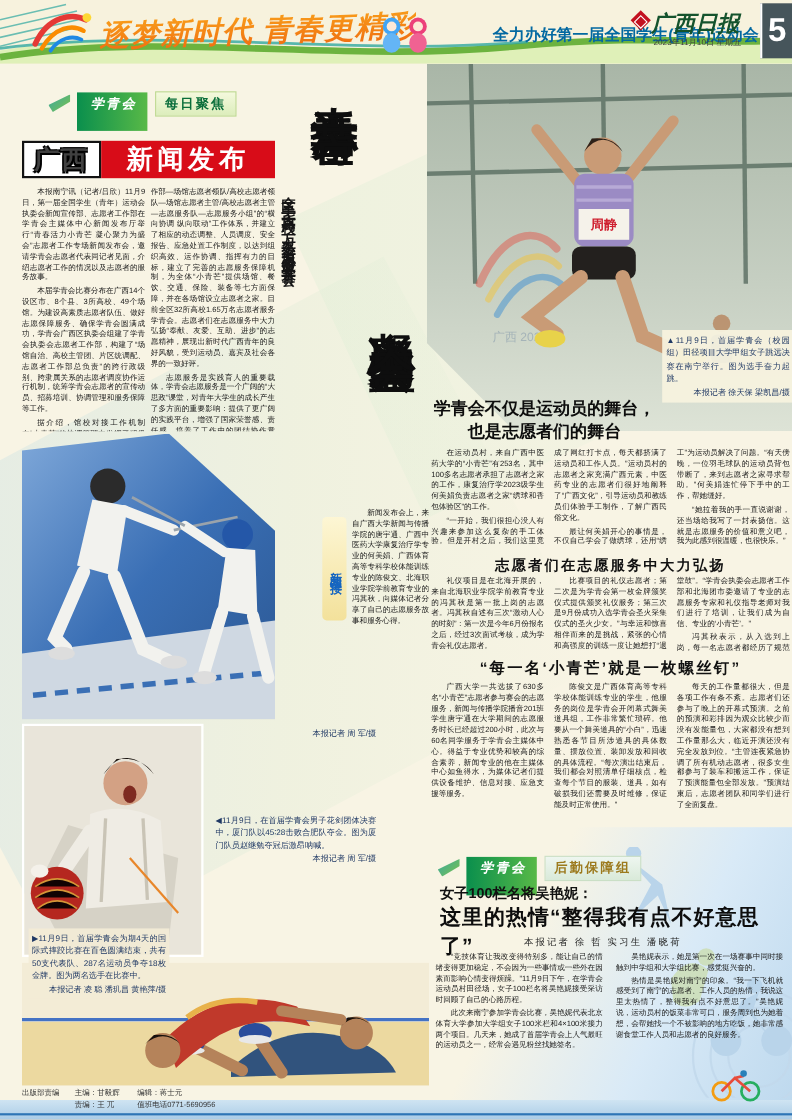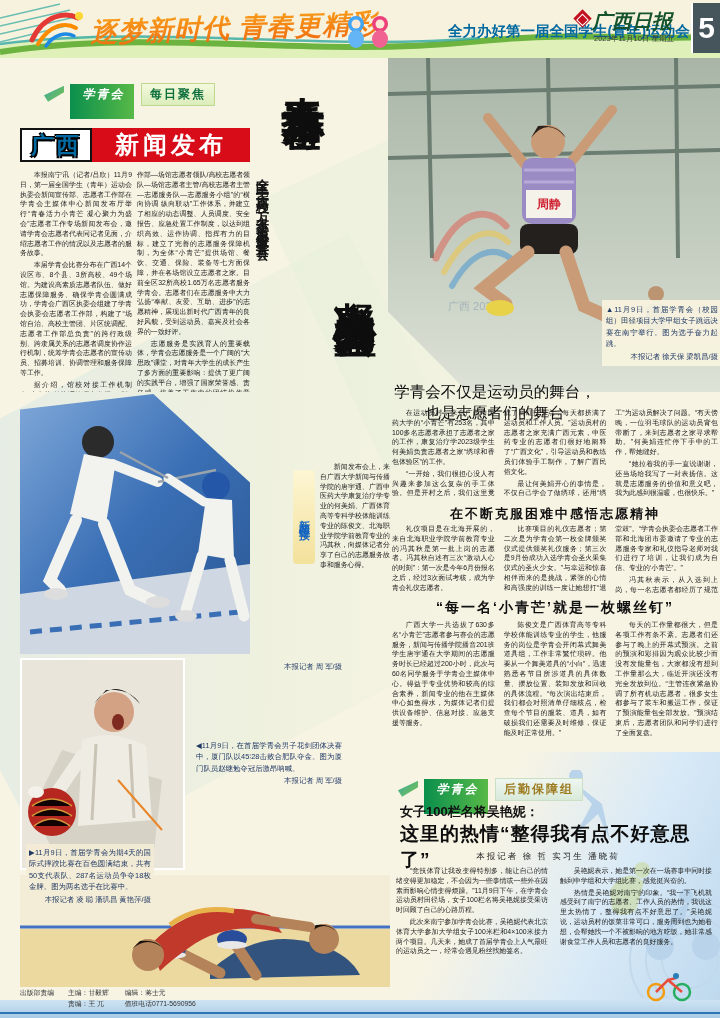--- a/index.html
+++ b/index.html
@@ -26,40 +26,40 @@
   .badge-green{background:linear-gradient(90deg,#0a8f4d,#58b947);color:#fff;font-weight:900;font-style:italic;
     font-size:12px;padding:2px 10px 16px 12px;display:inline-block;letter-spacing:2px;}
   .badge-light{background:linear-gradient(180deg,#f4f9dd,#dcedbb);color:#0a6e3a;font-weight:900;font-size:12px;
     padding:2px 8px;display:inline-block;border:1px solid #bcd98f;letter-spacing:2px;}
   .badge-gold{background:linear-gradient(180deg,#eef6f0,#d9ead9);color:#9c7a1e;font-weight:900;font-size:12px;
     padding:2px 8px;display:inline-block;border:1px solid #cadfc6;letter-spacing:2px;}
   .swoosh{width:20px;height:16px;background:linear-gradient(135deg,#3aa9a0,#7cc24a);display:inline-block;
     clip-path:polygon(0 60%,100% 0,100% 40%,20% 100%);margin-right:2px;vertical-align:middle;}
   
   .gx-box{left:20px;top:128px;width:72px;height:34px;background:#fff;border:2px solid #121212;box-sizing:border-box;
-    display:flex;align-items:center;justify-content:center;font-size:23px;font-weight:900;color:#0369a1;letter-spacing:2px;
+    display:flex;align-items:center;justify-content:center;font-size:23px;font-weight:900;color:#404040;letter-spacing:2px;
     text-shadow:-1.5px -1.5px 0 #000,1.5px -1.5px 0 #000,-1.5px 1.5px 0 #000,1.5px 1.5px 0 #000;}
   .nr-box{left:92px;top:128px;width:158px;height:34px;background:#d80c18;color:#fff;display:flex;align-items:center;
     justify-content:center;font-size:24px;font-weight:900;letter-spacing:4px;}
   .smalltext{font-size:6.9px;line-height:1.42;color:#191919;text-align:justify;overflow:hidden;}
   .smalltext p{margin:0 0 2px 0;text-indent:2em;}
   
   .vrl{writing-mode:vertical-rl;}
   .vh{font-weight:900;color:#0e0e0e;font-size:43px;letter-spacing:2px;line-height:1;z-index:2;font-family:"Liberation Sans",sans-serif;}
   .vsub{font-weight:900;color:#151515;font-size:13px;letter-spacing:3px;z-index:2;}
   .nl-badge{left:293px;top:470px;width:22px;height:94px;background:linear-gradient(180deg,#fdf6d4,#f3e19b);
     color:#1565c0;font-weight:900;font-size:11px;display:flex;align-items:center;justify-content:center;
     border-radius:4px;letter-spacing:3px;z-index:2;}
   .nl-text{left:320px;top:462px;width:70px;height:200px;z-index:2;}
   
   .photo{z-index:1;overflow:hidden;}
   .caption{font-size:7.4px;line-height:1.55;color:#1f3864;text-align:justify;z-index:3;}
   .caption .cred{display:block;text-align:right;margin-top:1px;}
   
-  .art-headline{font-weight:400;color:#0d0d0d;text-align:center;z-index:2;margin-top:20px;}
+  .art-headline{font-weight:700;color:#0d0d0d;text-align:center;z-index:2;}
   .cols3{column-count:3;column-gap:9px;z-index:2;}
   .cols2{column-count:2;column-gap:12px;z-index:2;}
   .subhead{font-weight:900;color:#111;text-align:center;letter-spacing:2px;z-index:2;}
   
   .iv-kicker{font-size:13px;font-weight:900;color:#111;z-index:2;}
   .iv-headline{font-size:19px;font-weight:900;color:#0d0d0d;letter-spacing:1px;z-index:2;}
   .iv-byline{font-size:8.5px;color:#222;text-align:center;z-index:2;letter-spacing:2px;}
   
   .footer{left:20px;top:988px;font-size:6.8px;color:#333;z-index:4;display:flex;gap:14px;align-items:flex-start;}
   .footer .grid{display:grid;grid-template-columns:auto auto;gap:1px 16px;}
@@ -195,21 +195,21 @@
   </div>
 
   <div class="abs smalltext cols3" style="left:392px;top:408px;width:326px;height:94px;">
     <p>在运动员村，来自广西中医药大学的“小青芒”有253名，其中100多名志愿者承担了志愿者之家的工作，康复治疗学2023级学生何美娟负责志愿者之家“绣球和香包体验区”的工作。</p>
     <p>“一开始，我们很担心没人有兴趣来参加这么复杂的手工体验。但是开村之后，我们这里竟成了网红打卡点，每天都挤满了运动员和工作人员。”运动员村的志愿者之家充满广西元素，中医药专业的志愿者们很好地阐释了“广西文化”，引导运动员和教练员们体验手工制作，了解广西民俗文化。</p>
     <p>最让何美娟开心的事情是，不仅自己学会了做绣球，还用“绣工”为运动员解决了问题。“有天傍晚，一位羽毛球队的运动员背包带断了，来到志愿者之家寻求帮助。”何美娟连忙停下手中的工作，帮她缝好。</p>
     <p>“她拉着我的手一直说谢谢，还当场给我写了一封表扬信。这就是志愿服务的价值和意义吧，我为此感到很温暖，也很快乐。”</p>
 
   </div>
 
-  <div class="abs subhead" style="left:392px;top:505px;width:326px;font-size:13px;">在不断克服困难中感悟志愿精神</div>
+  <div class="abs subhead" style="left:392px;top:505px;width:326px;font-size:13px;">志愿者们在志愿服务中大力弘扬</div>
 
   <div class="abs smalltext cols3" style="left:392px;top:524px;width:326px;height:72px;">
     <p>礼仪项目是在北海开展的，来自北海职业学院学前教育专业的冯其秋是第一批上岗的志愿者。冯其秋自述有三次“激动人心的时刻”：第一次是今年6月份报名之后，经过3次面试考核，成为学青会礼仪志愿者。</p>
     <p>比赛项目的礼仪志愿者；第二次是为学青会第一枚金牌颁奖仪式提供颁奖礼仪服务；第三次是9月份成功入选学青会圣火采集仪式的圣火少女。”与幸运和惊喜相伴而来的是挑战，紧张的心情和高强度的训练一度让她想打“退堂鼓”。“学青会执委会志愿者工作部和北海团市委邀请了专业的志愿服务专家和礼仪指导老师对我们进行了培训，让我们成为自信、专业的‘小青芒’。”</p>
     <p>冯其秋表示，从入选到上岗，每一名志愿者都经历了规范的培训和无数次彩排，非常辛苦，但是当看到自己的付出对学青会的顺利开展有帮助时，心中就充满了自豪感和成就感。</p>
   </div>
 
   <div class="abs subhead" style="left:392px;top:599px;width:326px;font-size:14px;">“每一名‘小青芒’就是一枚螺丝钉”</div>
 
   <div class="abs smalltext cols3" style="left:392px;top:620px;width:326px;height:124px;">

